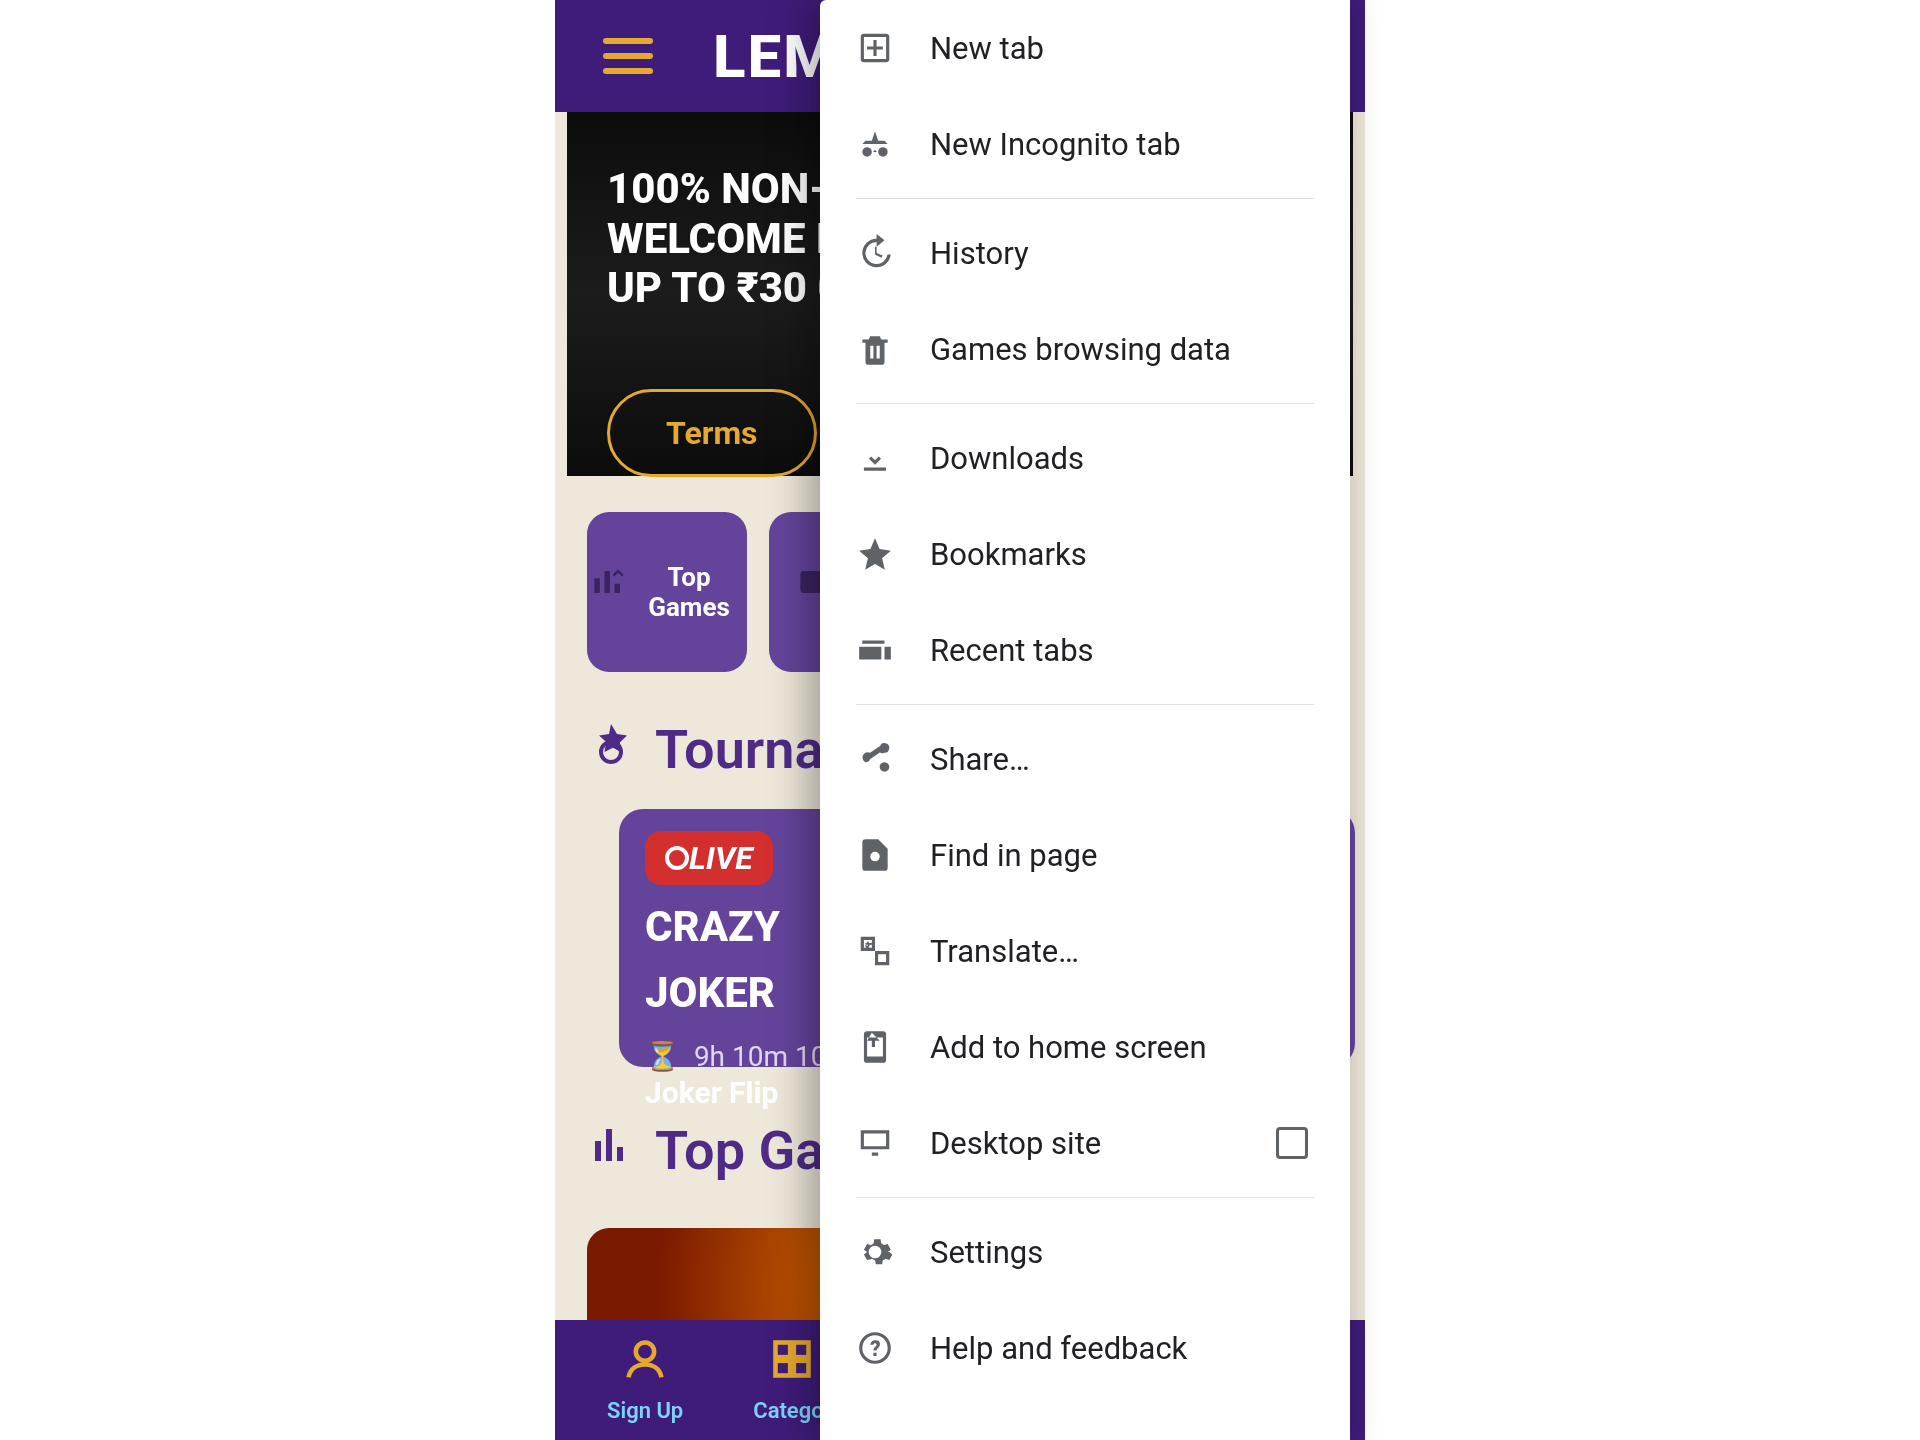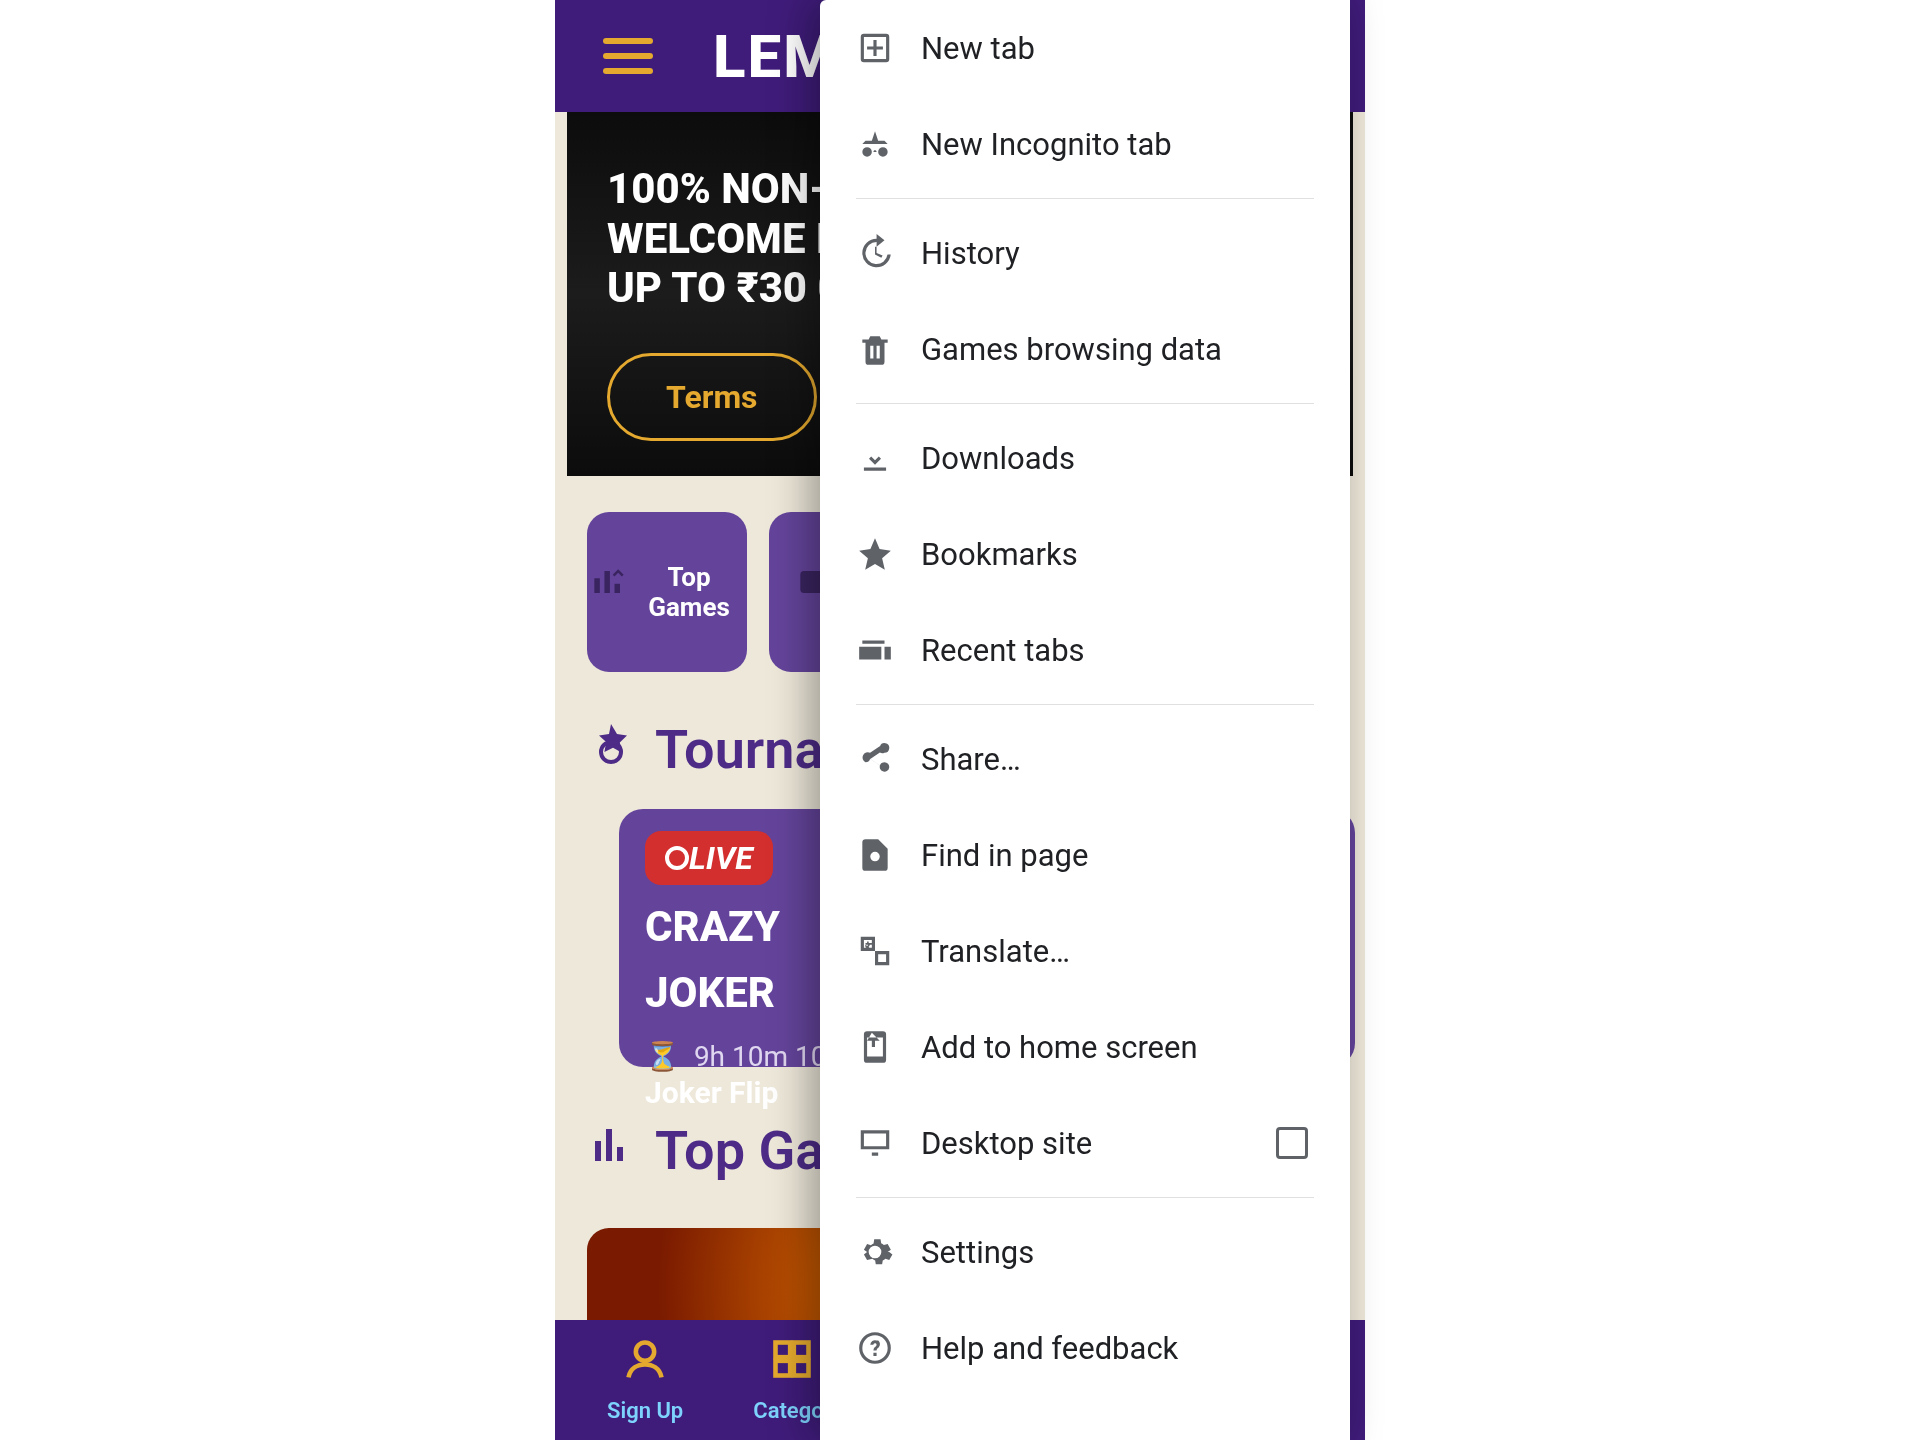--- a/index.html
+++ b/index.html
@@ -24,21 +24,21 @@
   .hamburger span { width: 50px; height: 6px; background: #e4a92e; border-radius: 3px; }
   .logo { color: #fff; font-size: 60px; font-weight: 800; letter-spacing: 2px; }
 
   .banner {
     position: relative; margin: 0 12px; height: 364px;
     background: linear-gradient(to bottom, #0c0c0c 0%, #1c1c1c 50%, #0c0c0c 100%);
     padding: 52px 40px;
   }
   .banner-text { color: #fff; font-size: 42px; font-weight: 800; line-height: 1.18; }
   .terms-btn {
-    margin-top: 40px; display: inline-block;
+    margin-top: 76px; display: inline-block;
     border: 3.5px solid #e4a92e; color: #e4a92e;
     padding: 22px 56px; border-radius: 48px;
     font-size: 32px; font-weight: 700;
   }
 
   .chips { display: flex; gap: 22px; padding: 36px 32px; }
   .chip {
     background: #64449b; color: #fff;
     border-radius: 22px; width: 160px; height: 160px;
     display: flex; align-items: center; justify-content: center;
@@ -88,21 +88,21 @@
     background: #fff;
     box-shadow: -10px 0 40px rgba(0,0,0,0.35);
     border-top-left-radius: 6px;
     font-family: Roboto, Arial, sans-serif;
     color: #202124;
   }
   .menu-item {
     display: flex; align-items: center;
     height: 96px; padding: 0 36px;
     font-size: 31px; font-weight: 400;
-    gap: 27px;
+    gap: 36px;
   }
   .menu-icon { width: 38px; height: 38px; flex-shrink: 0; display: inline-flex; align-items: center; justify-content: center;}
   .menu-icon svg { width: 38px; height: 38px; fill: #5f6368; }
   .menu-sep { height: 1px; background: #e0e0e0; margin: 6px 36px; }
   .checkbox { width: 32px; height: 32px; border: 3px solid #5f6368; border-radius: 4px; margin-left: auto; margin-right: 6px;}
 </style>
 </head>
 <body>
 
 <div class="phone">

